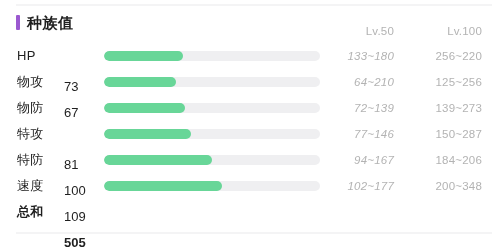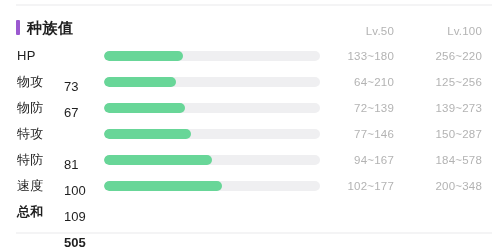--- a/index.html
+++ b/index.html
@@ -30,21 +30,21 @@
   }
   .divider.top    { top: 4px; }
   .divider.bottom { top: 232px; }
 
   
   .title-row {
     position: absolute;
     left: 16px;
     top: 15px;
     display: flex;
-    align-items: flex-end;
+    align-items: flex-start;
     height: 20px;
   }
   .accent-bar {
     width: 4px;
     height: 15px;
     background: #9b59d0;
     border-radius: 1px;
     margin-right: 7px;
   }
   .title-text {
@@ -126,21 +126,21 @@
   
   .range {
     position: absolute;
     top: 4px;
     font-size: 11.5px;
     color: #b3b3b3;
     text-align: right;
     line-height: 16px;
     letter-spacing: 0.2px;
   }
-  .range.lv50  { left: 322px; width: 72px; }
+  .range.lv50  { left: 322px; width: 72px; font-style: italic; }
   .range.lv100 { left: 404px; width: 78px; }
 </style>
 </head>
 <body>
 
 <div class="panel">
 
   <div class="divider top"></div>
 
   <div class="title-row">
@@ -187,21 +187,21 @@
         <div class="range lv50">77~146</div>
         <div class="range lv100">150~287</div>
       </div>
       <div class="row">
         <div class="stat-label">特防</div>
         <div class="stat-value">100</div>
         <div class="bar-track" style="background: rgb(239, 239, 241);">
           <div class="bar-fill" style="width: 50%; background: rgb(104, 214, 152);"></div>
         </div>
         <div class="range lv50">94~167</div>
-        <div class="range lv100">184~578</div>
+        <div class="range lv100">184~206</div>
       </div>
       <div class="row">
         <div class="stat-label">速度</div>
         <div class="stat-value">109</div>
         <div class="bar-track" style="background: rgb(239, 239, 241);">
           <div class="bar-fill" style="width: 54.5%; background: rgb(104, 214, 152);"></div>
         </div>
         <div class="range lv50">102~177</div>
         <div class="range lv100">200~348</div>
       </div>

